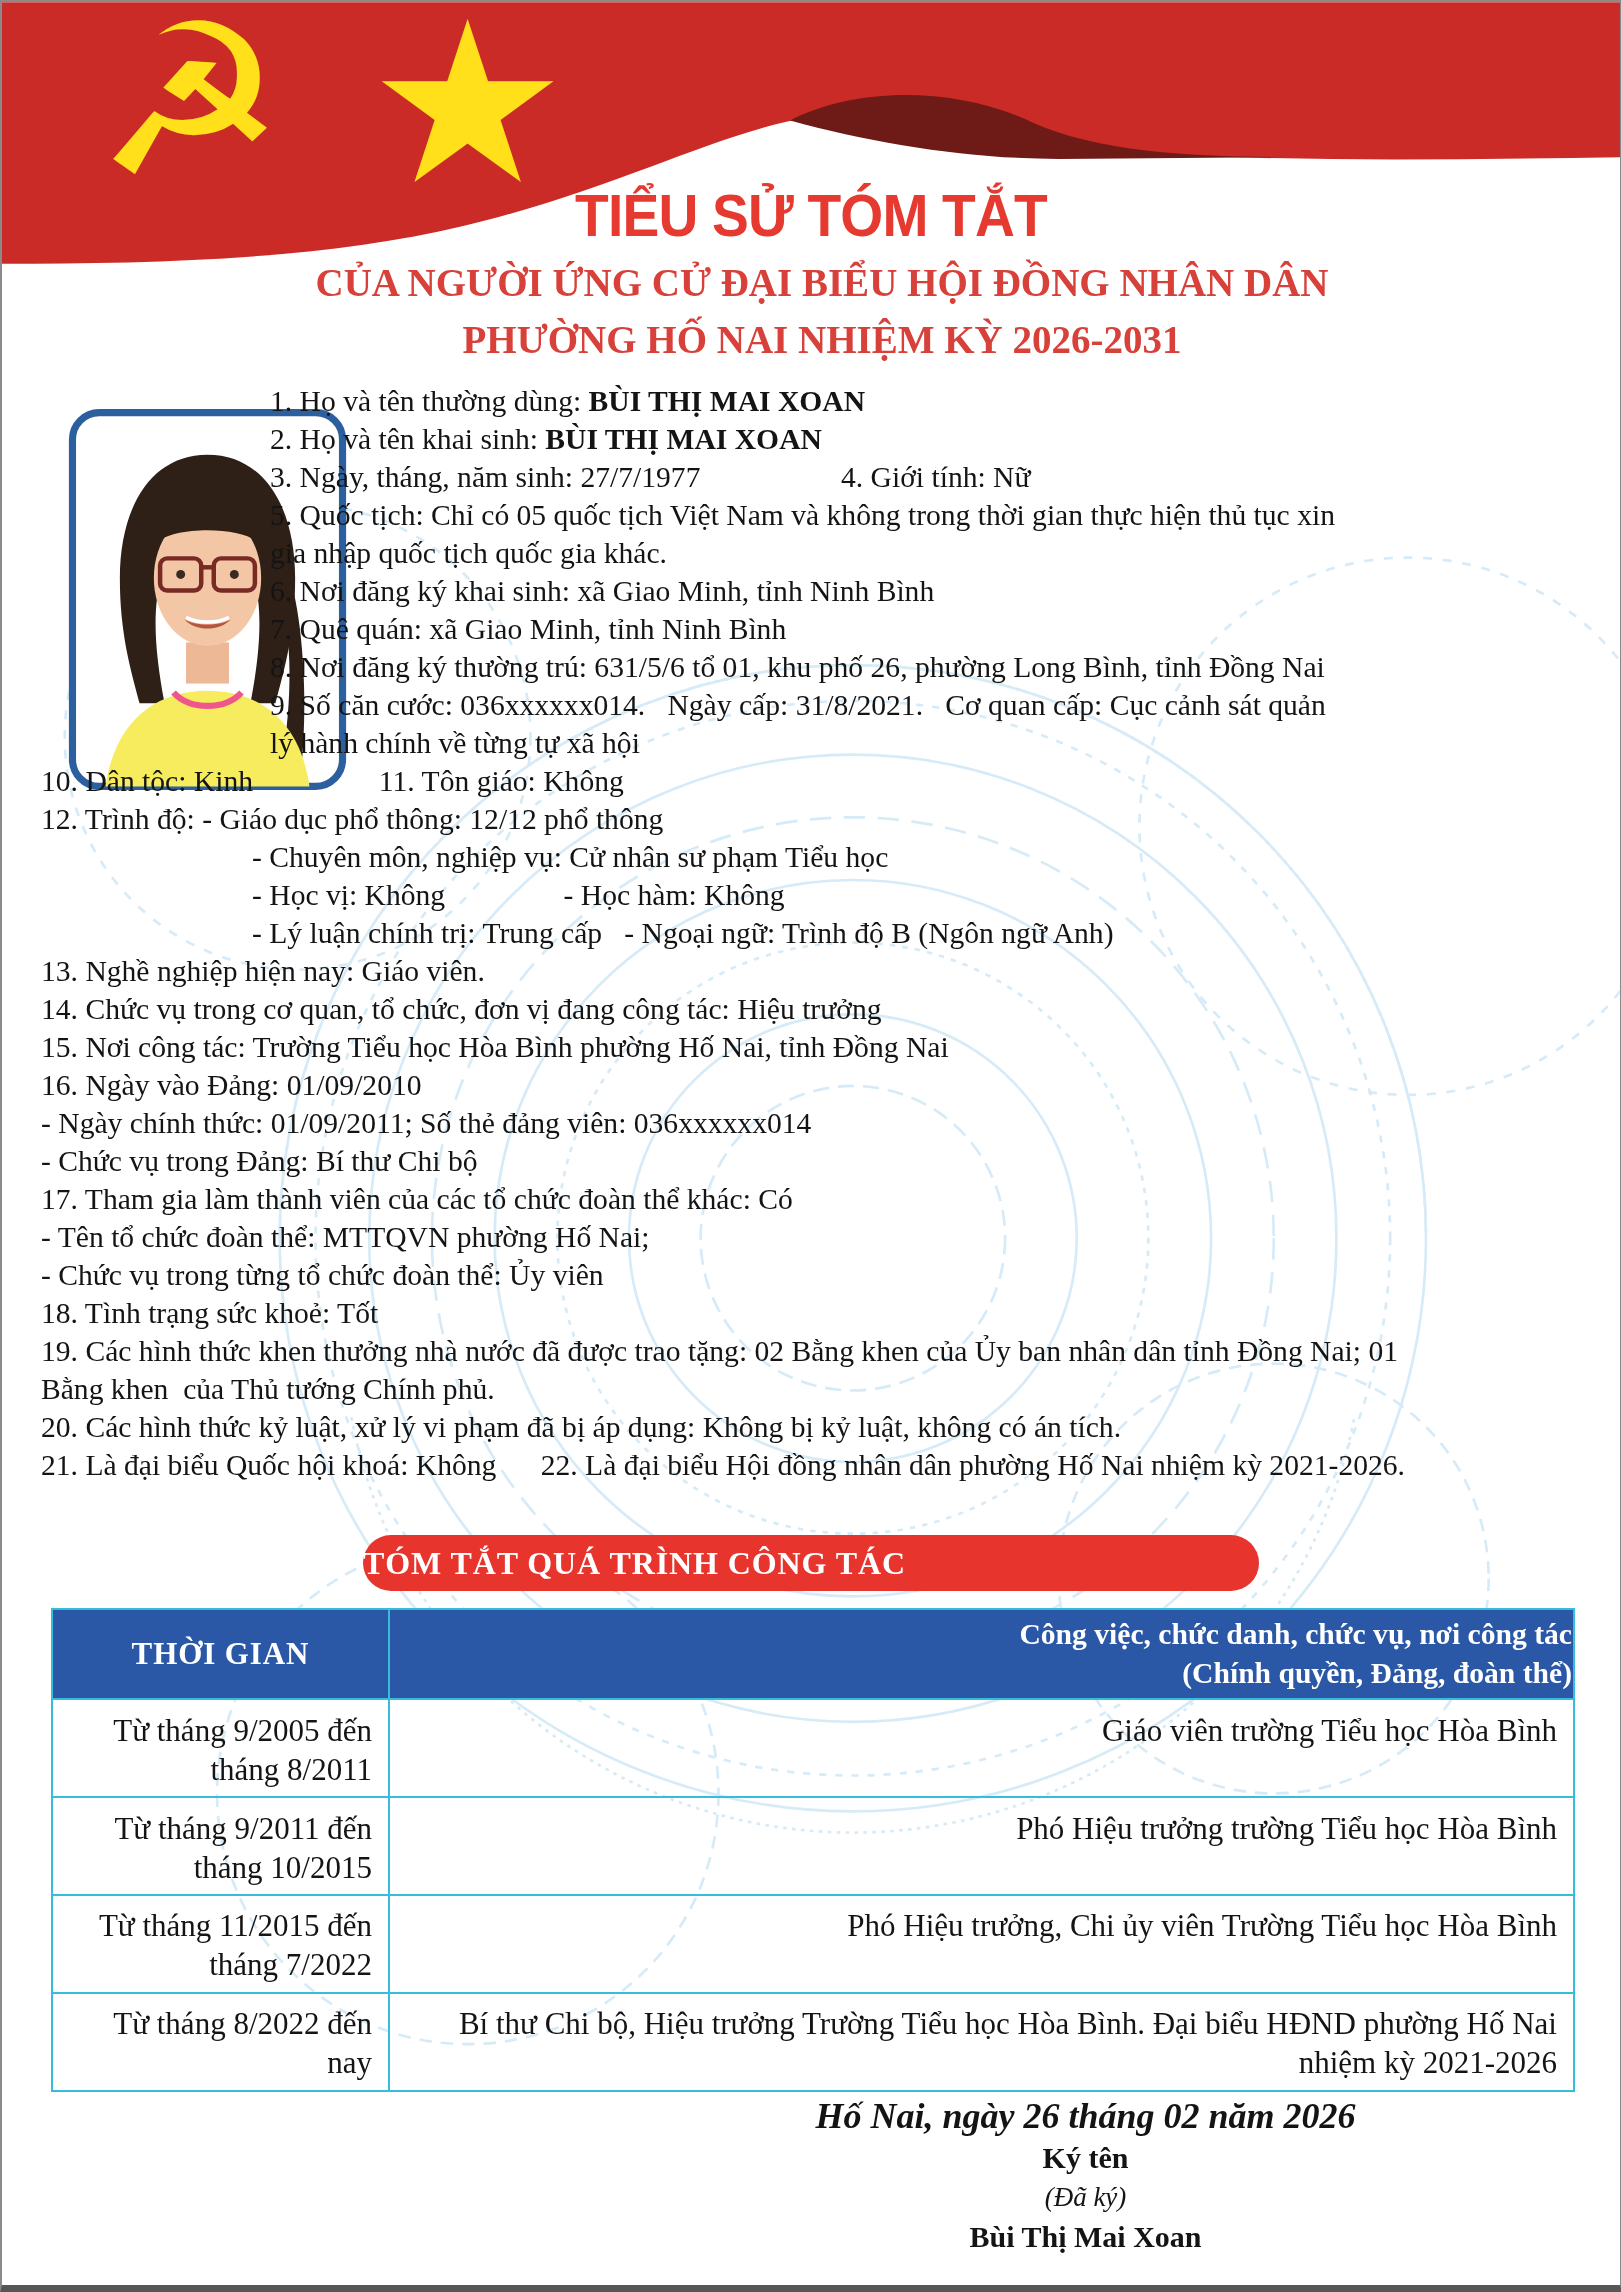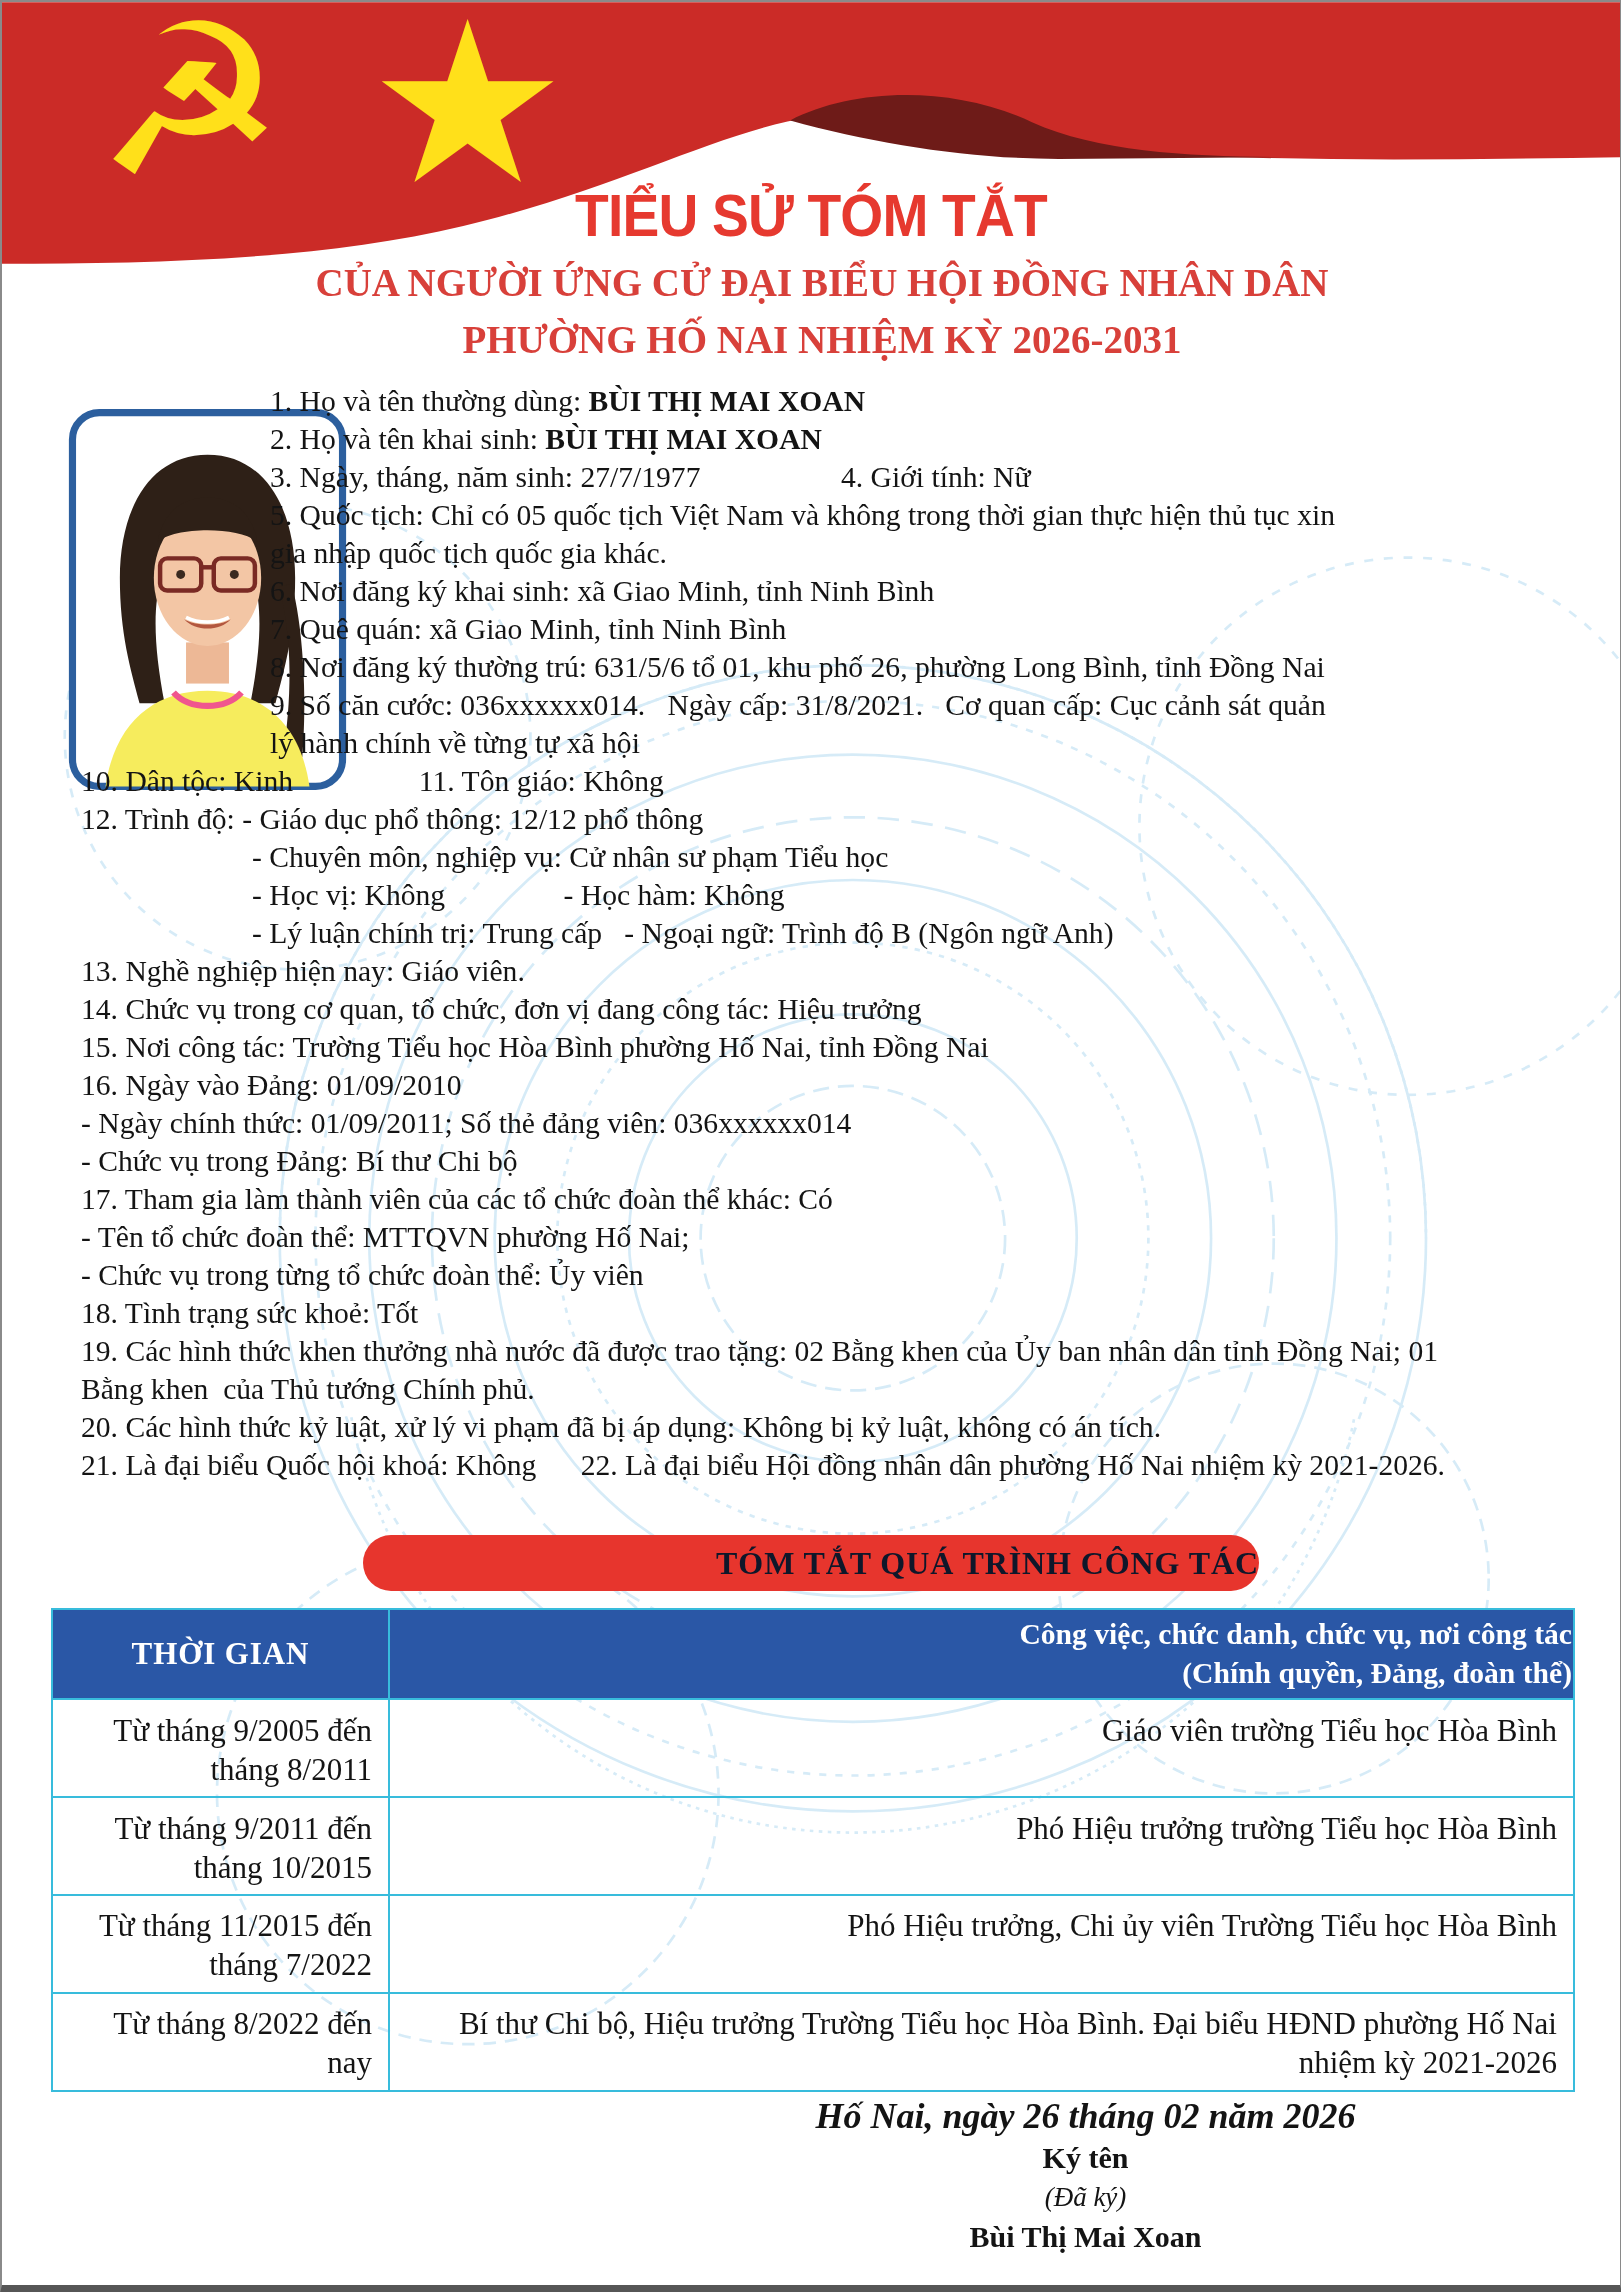--- a/index.html
+++ b/index.html
@@ -28,29 +28,29 @@
     font-weight:bold;font-size:39px;color:#d8403a;
   }
   .doc-sub1{top:258px;}
   .doc-sub2{top:315px;}
   
   .photo{position:absolute;top:406px;left:66px;width:279px;height:383px;}
   
   .bio{position:absolute;top:380px;left:39px;width:1551px;}
   .bline{font-size:29.6px;line-height:38px;white-space:pre;}
   .bline .b{font-weight:bold;}
-  .ind0{padding-left:0;margin-left:40px;}
+  .ind0{padding-left:0;}
   .ind1{padding-left:229px;}
   .ind2{padding-left:265px;}
   .ind3{padding-left:211px;}
   
   .pill{
     position:absolute;top:1533px;left:50%;transform:translateX(-50%);
     width:896px;height:56px;background:var(--pill-red);border-radius:30px;
-    color:#0f172a;font-weight:bold;font-size:32px;text-align:right;line-height:56px;
+    color:#ffffff;font-weight:bold;font-size:32px;text-align:left;line-height:56px;
     letter-spacing:0.9px;
   }
   .work-table{
     position:absolute;top:1606px;left:49px;width:1524px;
     border-collapse:collapse;table-layout:fixed;
   }
   .work-table th,.work-table td{border:2.7px solid var(--table-border-cyan);}
   .work-table thead th{
     background:var(--table-header-blue);color:#fff;font-weight:bold;
     height:86px;vertical-align:middle;text-align:center;

